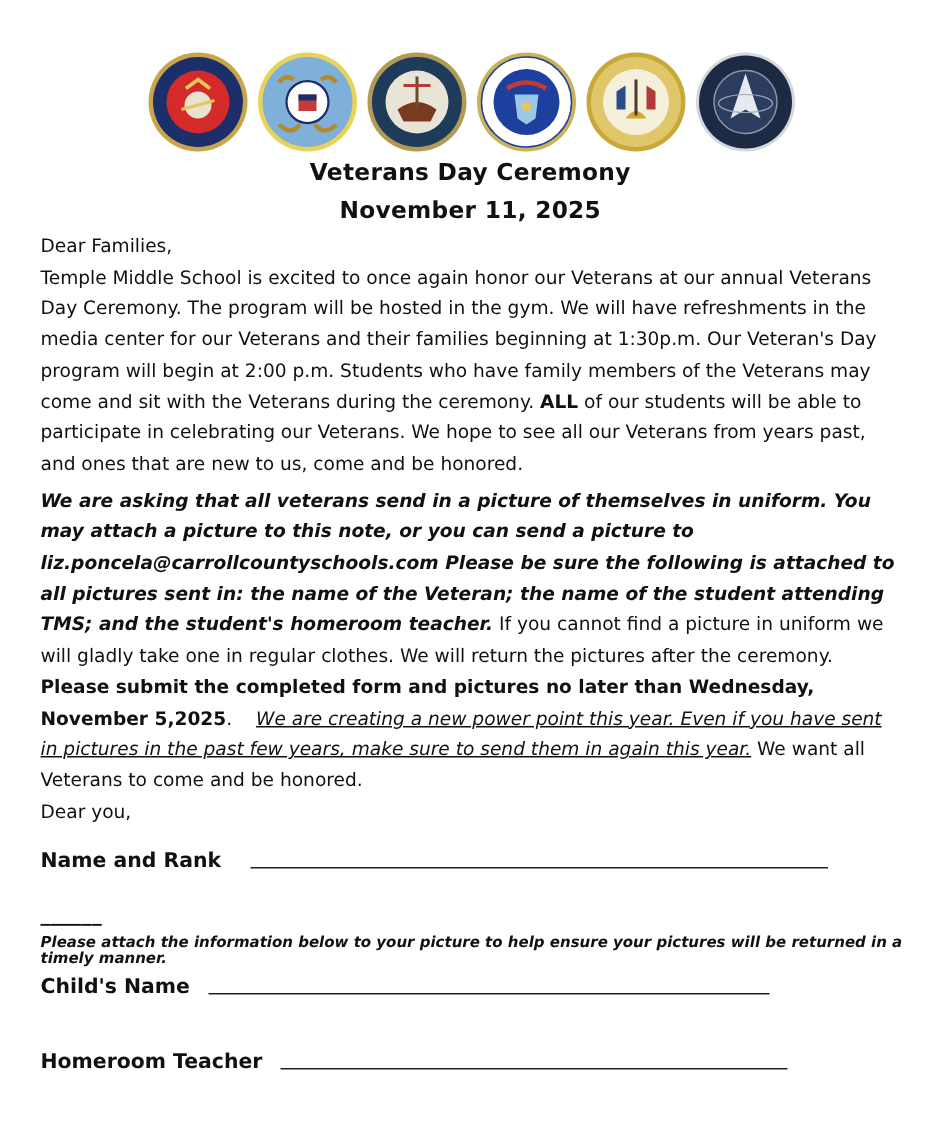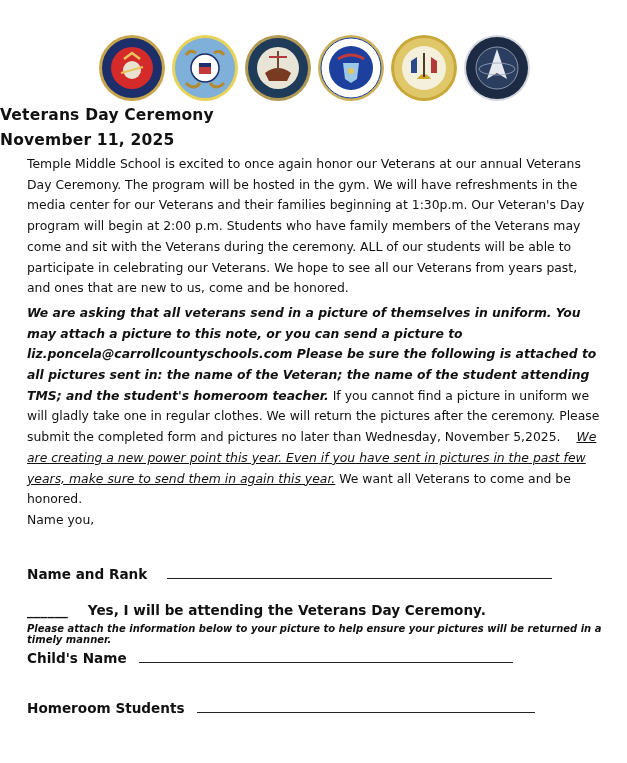--- a/index.html
+++ b/index.html
@@ -2,31 +2,31 @@
 <html><head>
 <meta charset="utf-8">
 <style>
   html, body { margin: 0; padding: 0; background: #ffffff; }
   body { width: 627px; height: 763px; position: relative; overflow: hidden;
          font-family: "DejaVu Sans", sans-serif; color: #111; }
   .seals { position: absolute; top: 33px; left: 97px; width: 440px; height: 72px; }
   .seal { position: absolute; top: 0; width: 70px; height: 70px; }
   .seal svg { width: 70px; height: 70px; display: block; }
 
-  .title { position: absolute; left: 0; width: 627px; 
+  .title { position: absolute; left: 0; width: 627px; text-align: center;
            font-weight: bold; font-size: 15.5px; letter-spacing: 0.2px; }
   .t1 { top: 106px; left: 0; padding-left: 0; }
   .t2 { top: 131px; }
 
   .body { position: absolute; left: 27px; top: 154px; width: 575px;
           font-size: 12.4px; line-height: 20.7px; }
   .body p { margin: 0; }
   .gap { height: 4px; }
   .bi { font-weight: bold; font-style: italic; margin-top: 31px; }
-  .b { font-weight: normal; }
+  .b { font-weight: bold; }
   .ui { text-decoration: underline; font-style: italic; margin-left: 12px; }
 
   .form-row { position: absolute; left: 27px; font-weight: bold; font-size: 13.6px;
               display: flex; align-items: flex-end; gap: 12px; }
   .line { display: inline-block; border-bottom: 1.5px solid #222; height: 1px; margin-bottom: 3px; }
   .note { position: absolute; left: 27px; top: 623px; font-size: 10px; font-style: italic; font-weight: bold; }
 </style>
 </head>
 <body>
 
@@ -90,38 +90,38 @@
         <path d="M35 16 L45 46 L35 40 L25 46 Z" fill="#e6e9ee"></path>
         <ellipse cx="35" cy="36" rx="18" ry="6" fill="none" stroke="#9aa6bc" stroke-width="0.8"></ellipse>
       </svg>
   </div>
 </div>
 
 <div class="title t1">Veterans Day Ceremony</div>
 <div class="title t2">November 11, 2025</div>
 
 <div class="body">
+  <p>Dear Families,</p>
   <p><span>Temple Middle School is excited to once again honor our Veterans at our annual Veterans Day Ceremony. The program will be hosted in the gym. We will have refreshments in the media center for our Veterans and their families beginning at 1:30p.m. Our Veteran's Day program will begin at 2:00 p.m. Students who have family members of the Veterans may come and sit with the Veterans during the ceremony. </span><span class="b">ALL</span><span> of our students will be able to participate in celebrating our Veterans. We hope to see all our Veterans from years past, and ones that are new to us, come and be honored.</span></p>
   <div class="gap"></div>
   <p><span class="bi">We are asking that all veterans send in a picture of themselves in uniform. You may attach a picture to this note, or you can send a picture to liz.poncela@carrollcountyschools.com Please be sure the following is attached to all pictures sent in: the name of the Veteran; the name of the student attending TMS; and the student's homeroom teacher.</span><span> If you cannot find a picture in uniform we will gladly take one in regular clothes. We will return the pictures after the ceremony. </span><span class="b">Please submit the completed form and pictures no later than Wednesday, November 5,2025</span><span>. </span><span class="ui">We are creating a new power point this year. Even if you have sent in pictures in the past few years, make sure to send them in again this year.</span><span> We want all Veterans to come and be honored.</span></p>
-  <p>Name you,</p>
+  <p>Dear you,</p>
 </div>
 
 <div class="form-row" style="top:566px">
   <span>Name and Rank</span>
   <span class="line" style="width:385px; margin-left:8px"></span>
 </div>
 
 <div class="form-row" style="top:602px">
   <span>______</span>
-  <span style="margin-left:8px">Yes, I will be attending the Veterans Day Ceremony.</span>
 </div>
 <div class="note">Please attach the information below to your picture to help ensure your pictures will be returned in a timely manner.</div>
 
 <div class="form-row" style="top:650px">
   <span>Child's Name</span>
   <span class="line" style="width:374px"></span>
 </div>
 
 <div class="form-row" style="top:700px">
-  <span>Homeroom Students</span>
+  <span>Homeroom Teacher</span>
   <span class="line" style="width:338px"></span>
 </div>
 
 </body></html>

